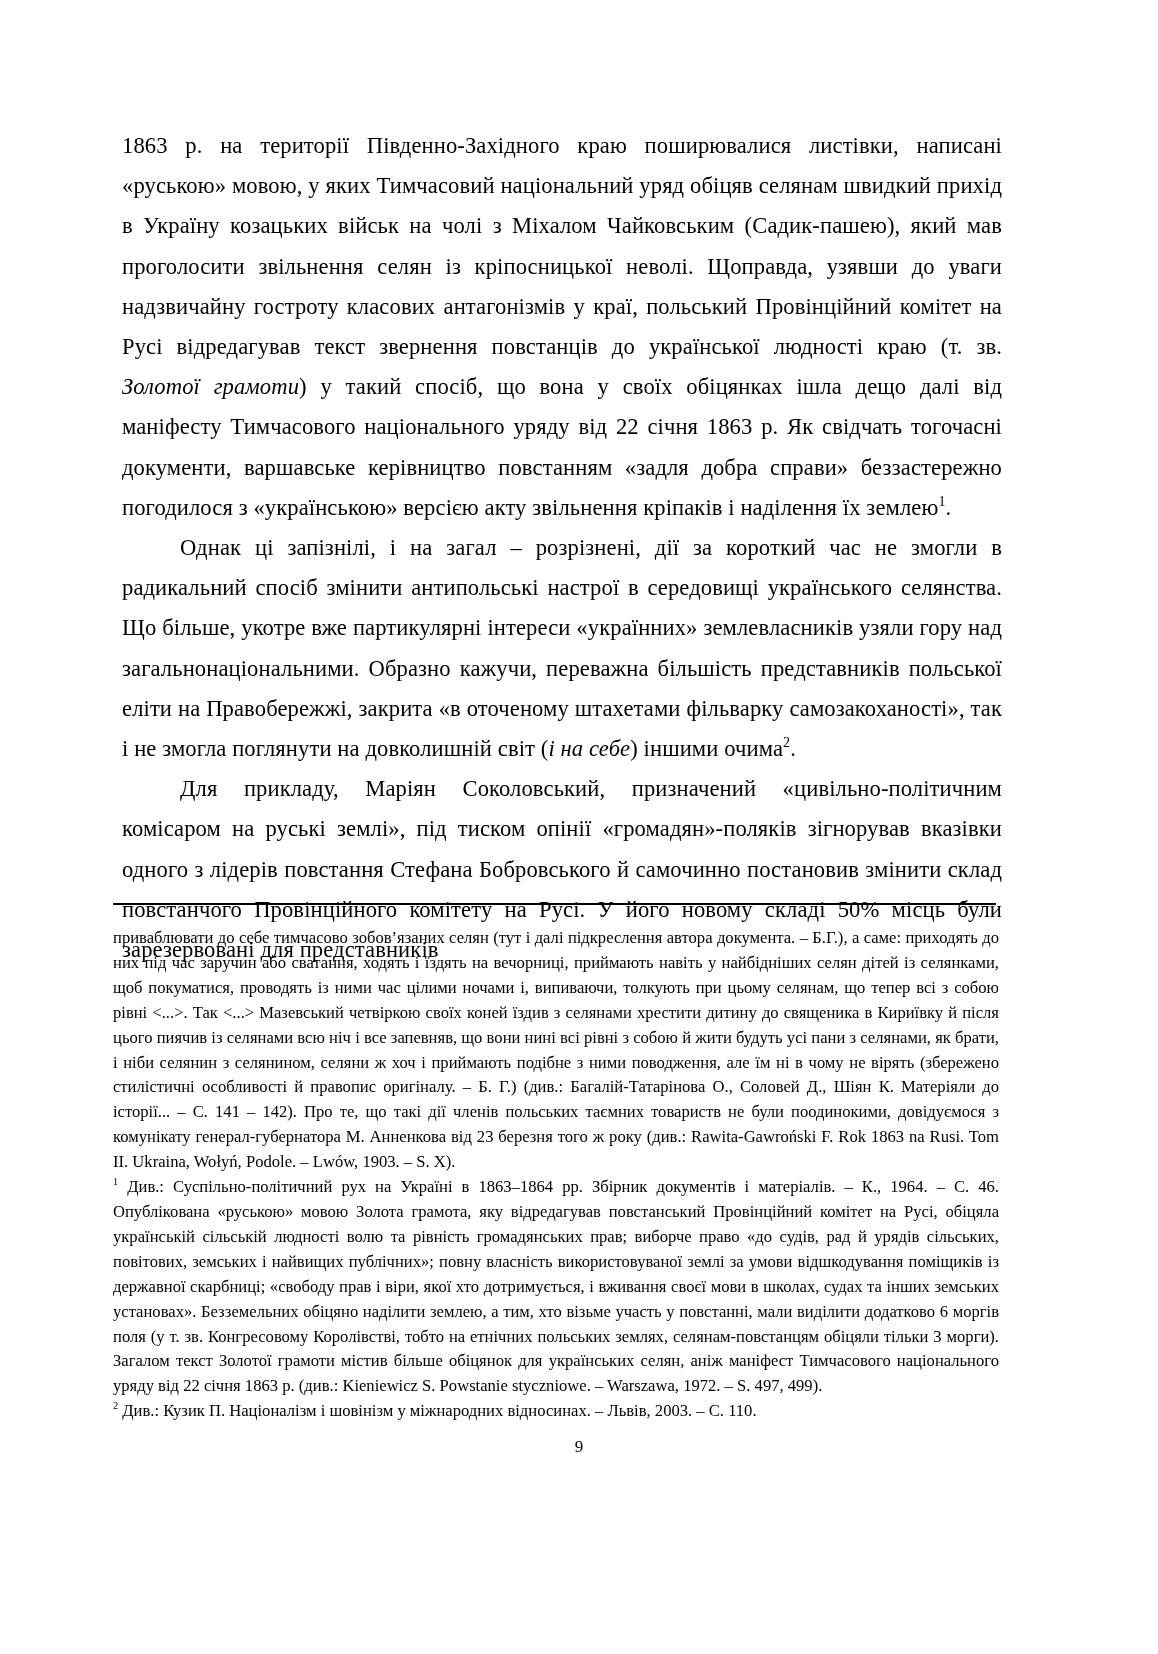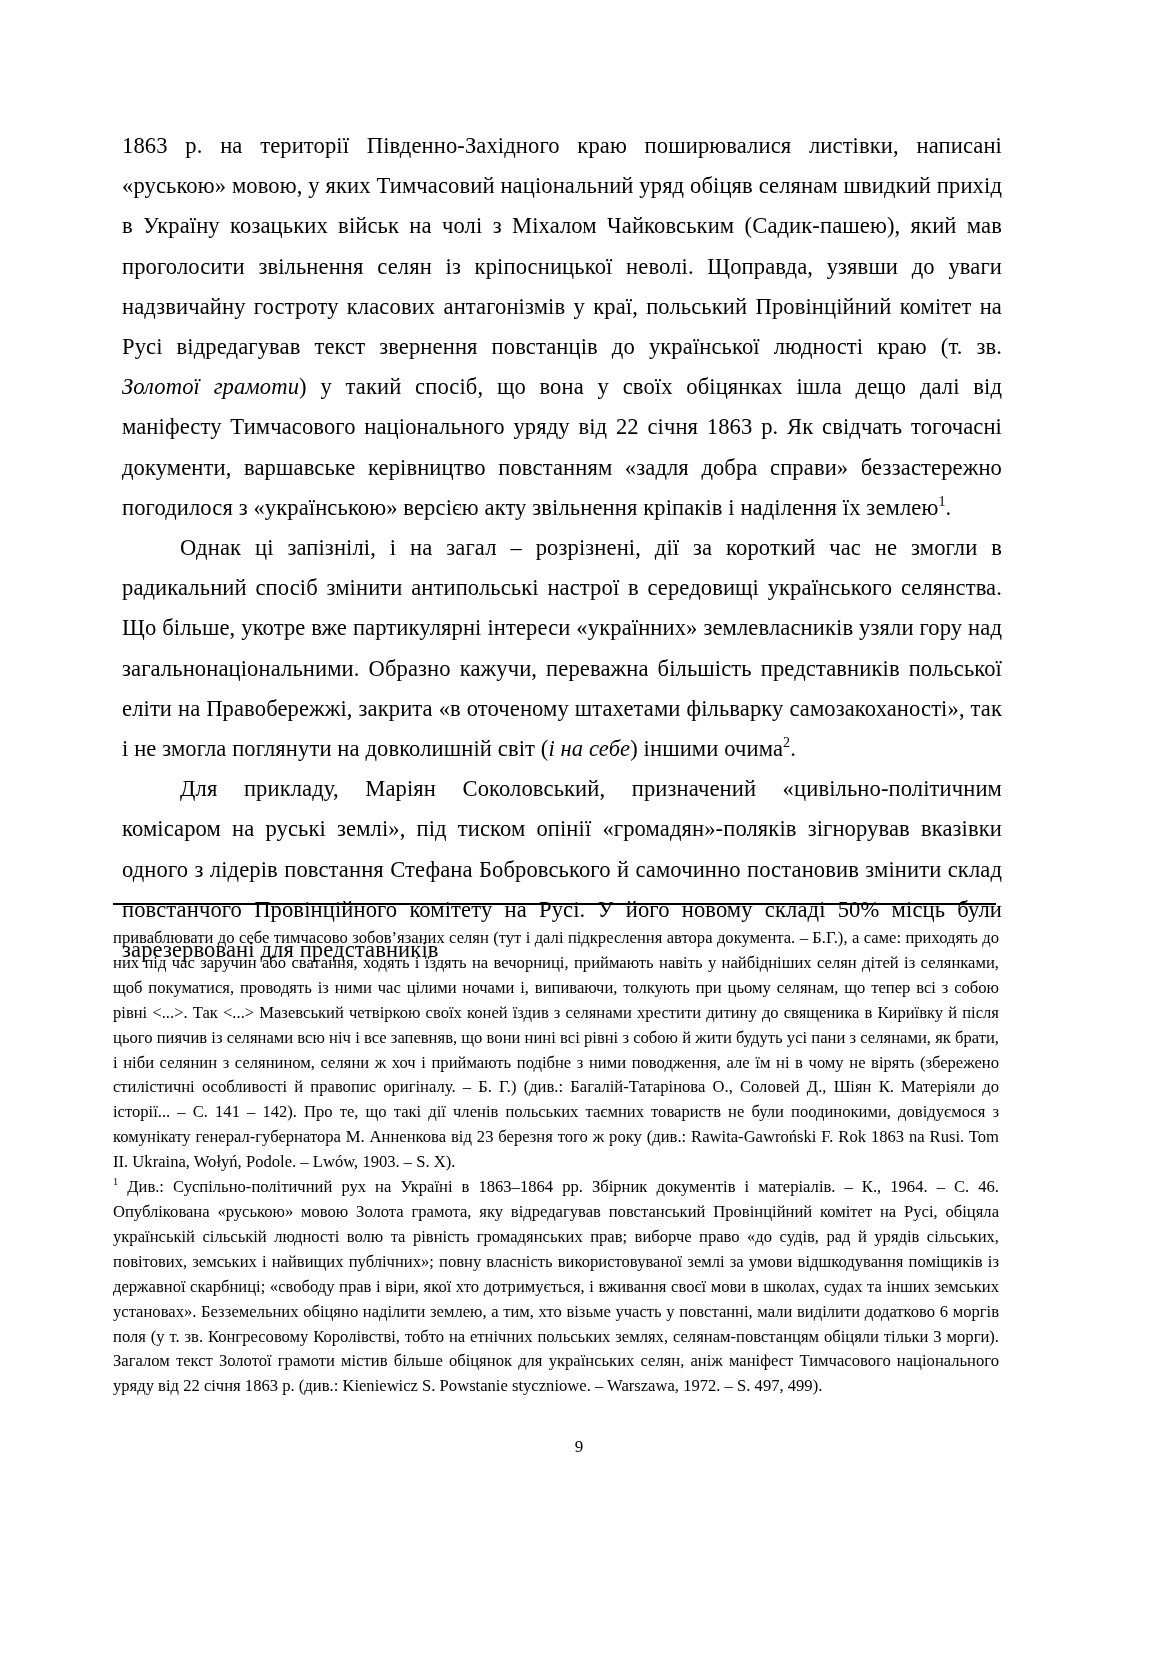--- a/index.html
+++ b/index.html
@@ -97,17 +97,18 @@
         <p class="indent"><span>Однак ці запізнілі, і на загал – розрізнені, дії за короткий час не змогли в радикальний спосіб змінити антипольські настрої в середовищі українського селянства. Що більше, укотре вже партикулярні інтереси «українних» землевласників узяли гору над загальнонаціональними. Образно кажучи, переважна більшість представників польської еліти на Правобережжі, закрита «в оточеному штахетами фільварку самозакоханості», так і не змогла поглянути на довколишній світ (</span><i>і на себе</i><span>) іншими очима</span><sup>2</sup><span>.</span></p>
         <p class="indent"><span>Для прикладу, Маріян Соколовський, призначений «цивільно-політичним комісаром на руські землі», під тиском опінії «громадян»-поляків зігнорував вказівки одного з лідерів повстання Стефана Бобровського й самочинно постановив змінити склад повстанчого Провінційного комітету на Русі. У його новому складі 50% місць були зарезервовані для представників</span></p>
       </div>
   </div>
 
   <div class="fn-rule"></div>
 
   <div class="footnotes" id="footnotes">
       <p class="fn-start"><span>приваблювати до себе тимчасово зобов’язаних селян (тут і далі підкреслення автора документа. – Б.Г.), а саме: приходять до них під час заручин або сватання, ходять і їздять на вечорниці, приймають навіть у найбідніших селян дітей із селянками, щоб покуматися, проводять із ними час цілими ночами і, випиваючи, толкують при цьому селянам, що тепер всі з собою рівні &lt;...&gt;. Так &lt;...&gt; Мазевський четвіркою своїх коней їздив з селянами хрестити дитину до священика в Кириївку й після цього пиячив із селянами всю ніч і все запевняв, що вони нині всі рівні з собою й жити будуть усі пани з селянами, як брати, і ніби селянин з селянином, селяни ж хоч і приймають подібне з ними поводження, але їм ні в чому не вірять (збережено стилістичні особливості й правопис оригіналу. – Б. Г.) (див.: Багалій-Татарінова О., Соловей Д., Шіян К. Матеріяли до історії... – С. 141 – 142). Про те, що такі дії членів польських таємних товариств не були поодинокими, довідуємося з комунікату генерал-губернатора М. Анненкова від 23 березня того ж року (див.: Rawita-Gawroński F. Rok 1863 na Rusi. Tom II. Ukraina, Wołyń, Podole. – Lwów, 1903. – S. X).</span></p>
       <p class="fn-start"><sup>1</sup><span> Див.: Суспільно-політичний рух на Україні в 1863–1864 рр. Збірник документів і матеріалів. – К., 1964. – С. 46. Опублікована «руською» мовою Золота грамота, яку відредагував повстанський Провінційний комітет на Русі, обіцяла українській сільській людності волю та рівність громадянських прав; виборче право «до судів, рад й урядів сільських, повітових, земських і найвищих публічних»; повну власність використовуваної землі за умови відшкодування поміщиків із державної скарбниці; «свободу прав і віри, якої хто дотримується, і вживання своєї мови в школах, судах та інших земських установах». Безземельних обіцяно наділити землею, а тим, хто візьме участь у повстанні, мали виділити додатково 6 моргів поля (у т. зв. Конгресовому Королівстві, тобто на етнічних польських землях, селянам-повстанцям обіцяли тільки 3 морги). Загалом текст Золотої грамоти містив більше обіцянок для українських селян, аніж маніфест Тимчасового національного уряду від 22 січня 1863 р. (див.: Kieniewicz S. Powstanie styczniowe. – Warszawa, 1972. – S. 497, 499).</span></p>
+      <p class="fn-start"><sup>2</sup><span> Див.: Кузик П. Націоналізм і шовінізм у міжнародних відносинах. – Львів, 2003. – С. 110.</span></p>
     </div>
 
   <div class="page-number">9</div>
 
 </div>
 
 </body></html>

